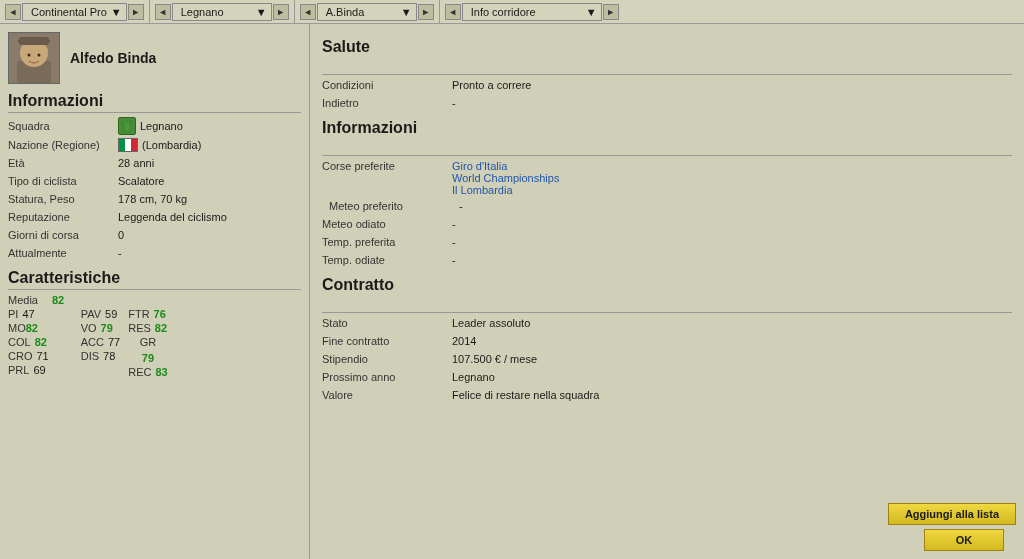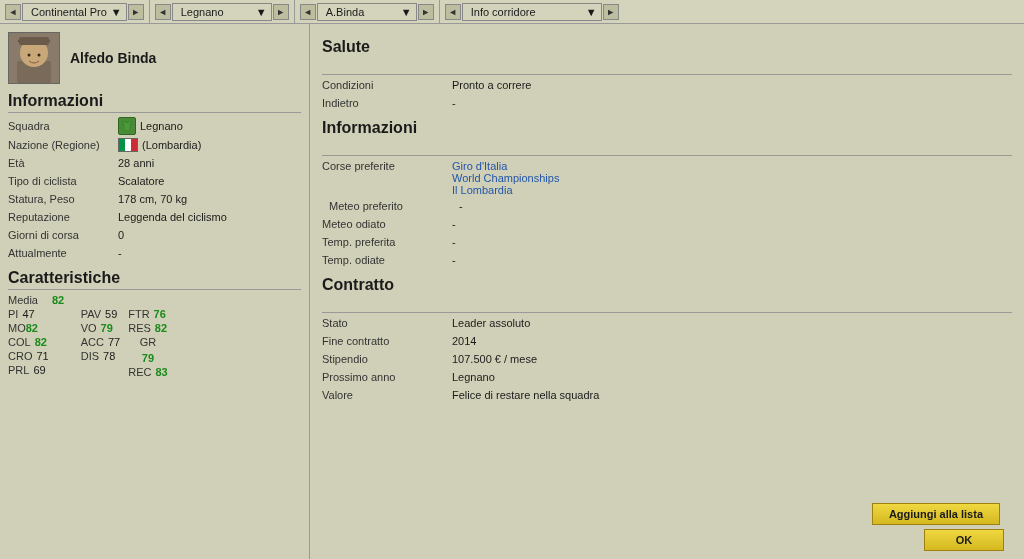--- a/index.html
+++ b/index.html
@@ -202,21 +202,21 @@
       font-size: 11px;
       font-weight: bold;
       color: #1a1a1a;
       min-width: 120px;
       text-align: center;
     }
 
     .btn-row-1 {
       position: absolute;
       bottom: 34px;
-      right: 24px;
+      right: 8px;
       display: flex;
       gap: 6px;
     }
     .btn-row-2 {
       position: absolute;
       bottom: 8px;
       right: 20px;
       display: flex;
       gap: 6px;
     }

